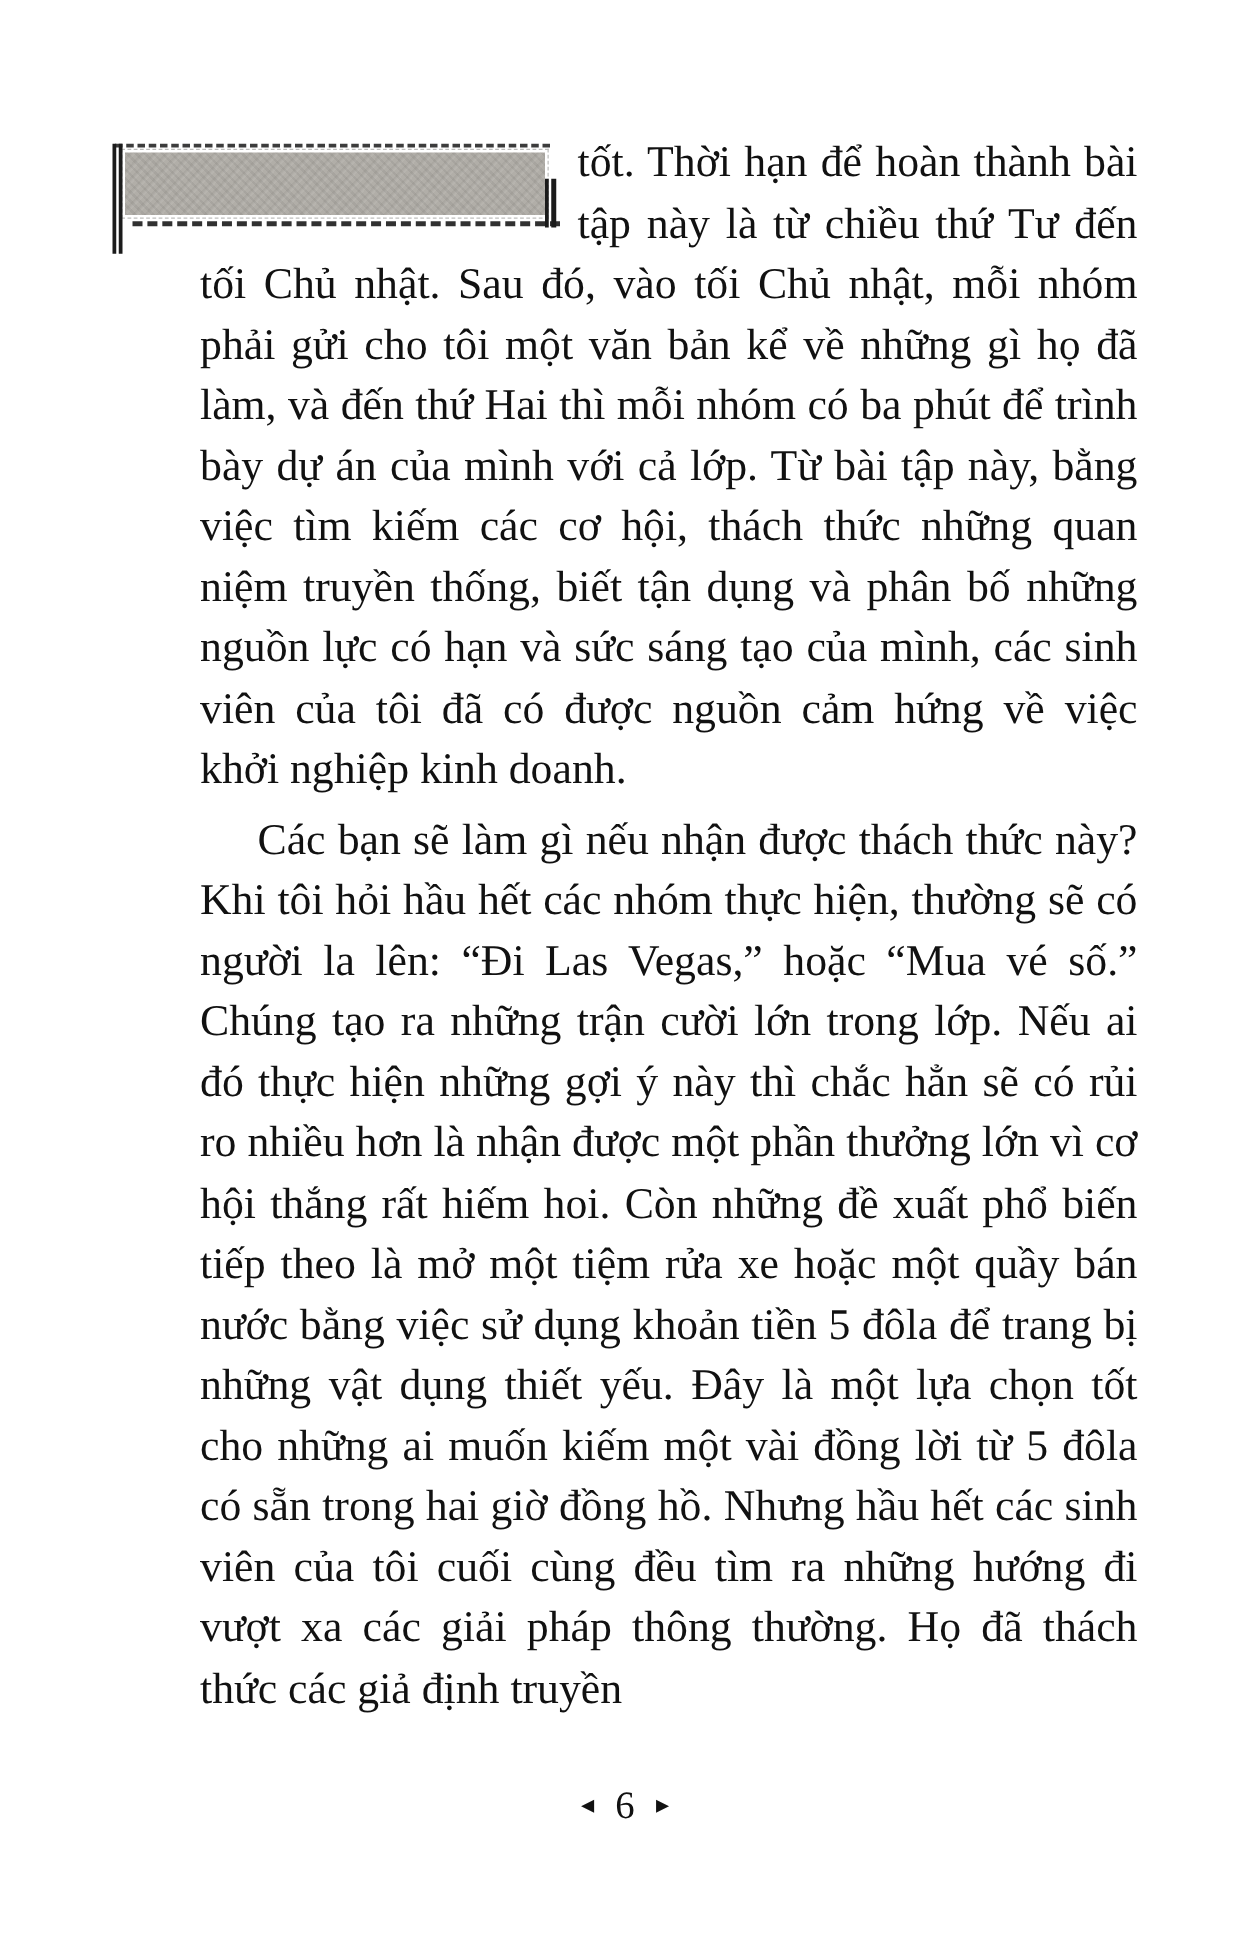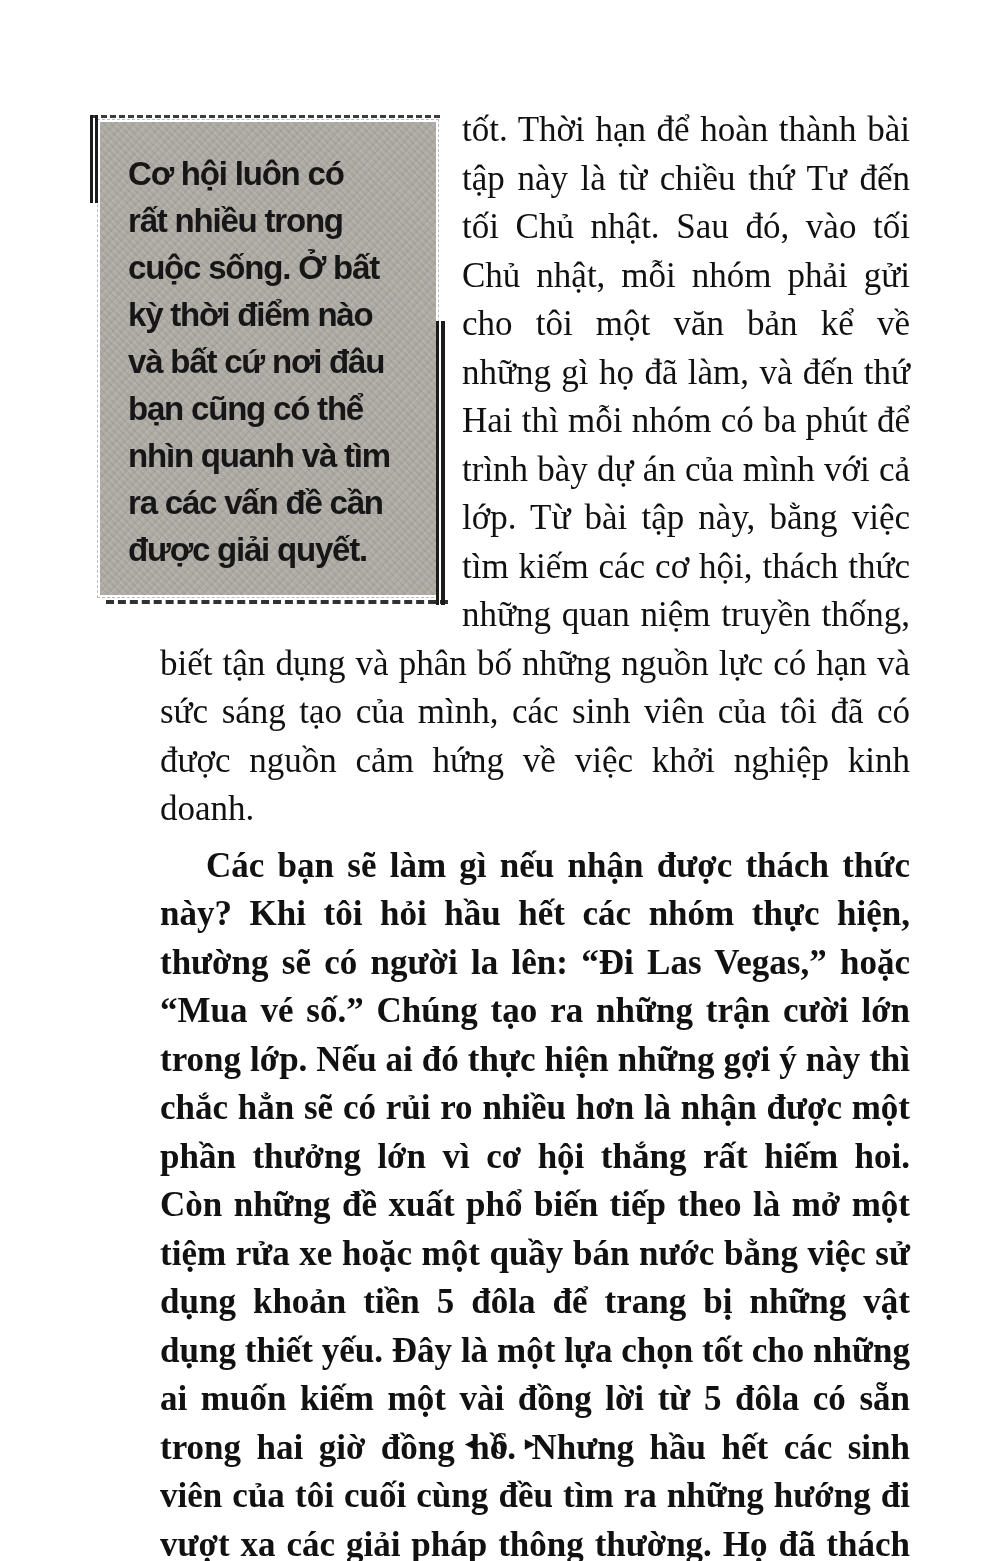--- a/index.html
+++ b/index.html
@@ -71,21 +71,21 @@
     border-bottom: 4px dashed var(--frame); opacity: 0.9;
   }
 
   
   .para {
     font-size: 35px;
     line-height: 48.5px;
     text-align: justify;
     color: var(--ink);
   }
-  .para + .para { margin-top: 8px; font-weight: bold; }
+  .para + .para { margin-top: 8px; }
   .para.indent { text-indent: 46px; }
 
   
   .footer {
     position: absolute;
     left: 0; right: 0; top: 1428px;
     display: flex;
     justify-content: center;
     align-items: center;
     gap: 17px;
@@ -109,29 +109,20 @@
 <div class="page">
 
   <div class="content">
 
     <aside class="quote-wrap">
       <div class="quote-box">
         <div class="frame-top"></div>
         <div class="frame-left-bars"></div>
         <div class="frame-right"></div>
         <div class="frame-bottom"></div>
-        <p class="quote-text">Cơ hội luôn có
-rất nhiều trong
-cuộc sống. Ở bất
-kỳ thời điểm nào
-và bất cứ nơi đâu
-bạn cũng có thể
-nhìn quanh và tìm
-ra các vấn đề cần
-được giải quyết.</p>
       </div>
     </aside>
 
     <p class="para">tốt. Thời hạn để hoàn thành bài tập này là từ chiều thứ Tư đến tối Chủ nhật. Sau đó, vào tối Chủ nhật, mỗi nhóm phải gửi cho tôi một văn bản kể về những gì họ đã làm, và đến thứ Hai thì mỗi nhóm có ba phút để trình bày dự án của mình với cả lớp. Từ bài tập này, bằng việc tìm kiếm các cơ hội, thách thức những quan niệm truyền thống, biết tận dụng và phân bố những nguồn lực có hạn và sức sáng tạo của mình, các sinh viên của tôi đã có được nguồn cảm hứng về việc khởi nghiệp kinh doanh.</p>
 
     <p class="para indent">Các bạn sẽ làm gì nếu nhận được thách thức này? Khi tôi hỏi hầu hết các nhóm thực hiện, thường sẽ có người la lên: “Đi Las Vegas,” hoặc “Mua vé số.” Chúng tạo ra những trận cười lớn trong lớp. Nếu ai đó thực hiện những gợi ý này thì chắc hẳn sẽ có rủi ro nhiều hơn là nhận được một phần thưởng lớn vì cơ hội thắng rất hiếm hoi. Còn những đề xuất phổ biến tiếp theo là mở một tiệm rửa xe hoặc một quầy bán nước bằng việc sử dụng khoản tiền 5 đôla để trang bị những vật dụng thiết yếu. Đây là một lựa chọn tốt cho những ai muốn kiếm một vài đồng lời từ 5 đôla có sẵn trong hai giờ đồng hồ. Nhưng hầu hết các sinh viên của tôi cuối cùng đều tìm ra những hướng đi vượt xa các giải pháp thông thường. Họ đã thách thức các giả định truyền</p>
 
   </div>
 
   <div class="footer">

